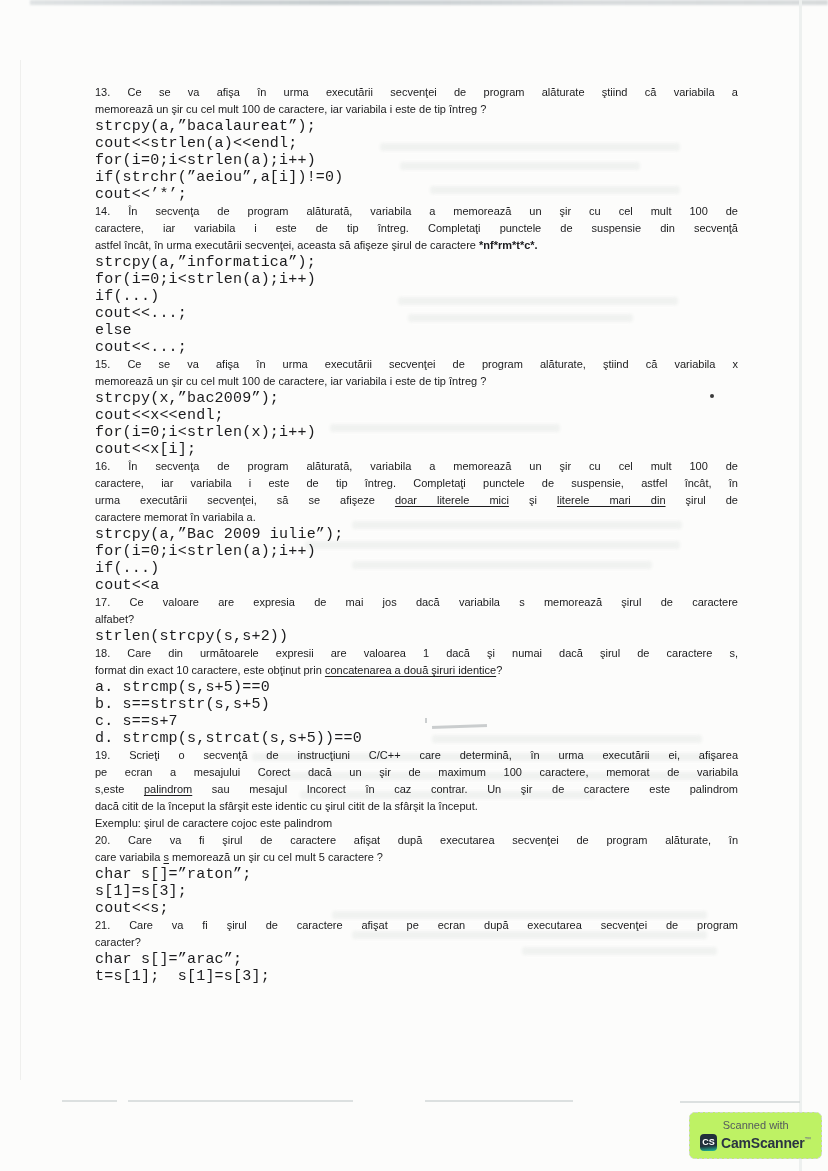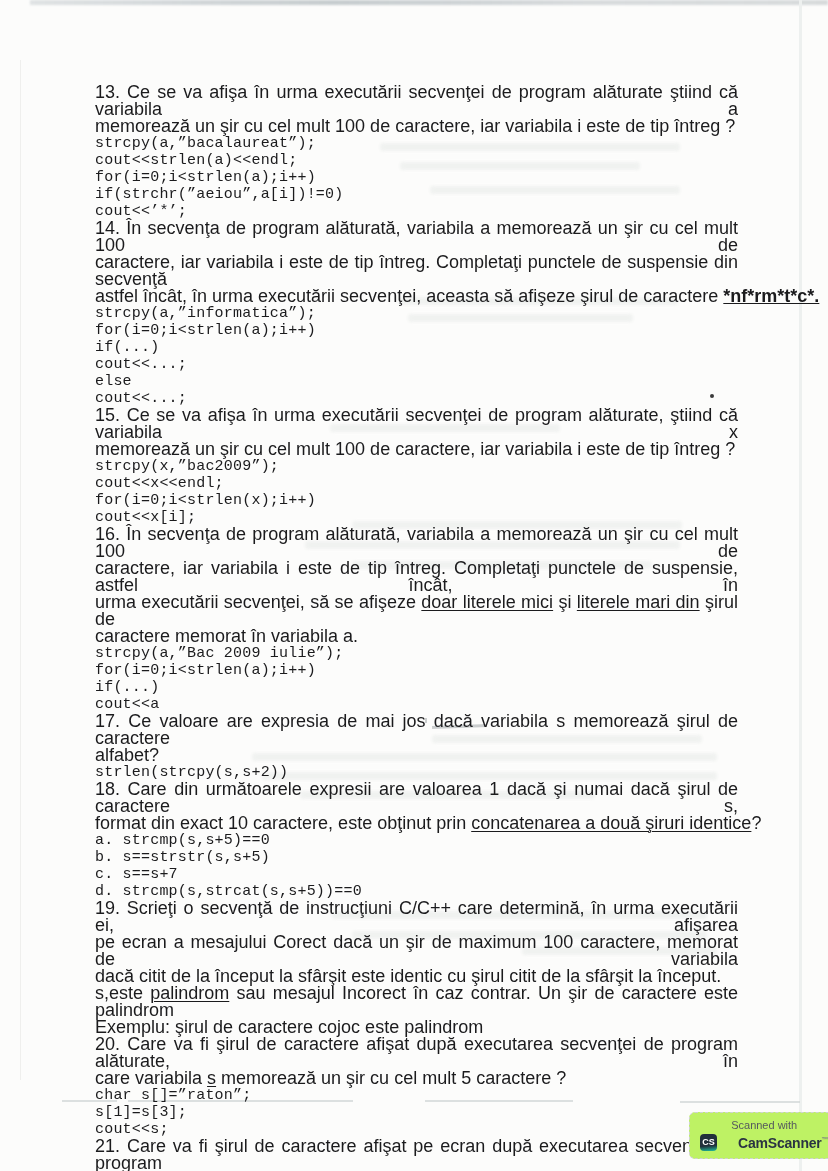--- a/index.html
+++ b/index.html
@@ -22,37 +22,37 @@
   .ghost{position:absolute;height:8px;background:#e7eae8;border-radius:3px;filter:blur(1.5px);opacity:.55;}
   .pen-dash{left:432px;top:725px;width:55px;height:3px;background:#9aa0a3;opacity:.5;transform:rotate(-2deg);filter:blur(.5px);}
   .pen-tick{left:425px;top:718px;width:2px;height:5px;background:#9aa0a3;opacity:.5;}
   .stray-dot{left:710px;top:394px;width:4px;height:4px;background:#3a3a3a;border-radius:50%;}
   
   .content{
     position:absolute;left:95px;top:84px;width:643px;
     color:#1b1b1d;
   }
   .t-line{
-    font-size:18px;line-height:17px;white-space:nowrap;
+    font-size:11px;line-height:17px;white-space:nowrap;
   }
   .t-line.j{white-space:normal;text-align:justify;text-align-last:justify;}
   .c-line{
     font-family:"Liberation Mono","DejaVu Sans Mono",monospace;
     font-size:15px;line-height:17px;white-space:pre;letter-spacing:.2px;
   }
   .u{text-decoration:underline;text-decoration-thickness:1px;text-underline-offset:2px;}
-  .b{font-weight:bold;text-decoration:underline;}
+  .b{font-weight:bold;}
   
   .badge{
     position:absolute;left:689px;top:1112px;
     background:#bef264;border:1px dashed #cfd2d4;border-radius:6px;
     padding:6px 10px 7px 10px;text-align:center;
   }
   .badge .line1{font-size:11px;color:#55595e;margin-bottom:3px;}
-  .badge .row{display:flex;align-items:center;justify-content:center;gap:21px;}
+  .badge .row{display:flex;align-items:center;justify-content:center;gap:4px;}
   .cs-icon{
     width:17px;height:17px;border-radius:4px;
     background:linear-gradient(175deg,#222f3b 68%,#1fbf9c 100%);
     color:#fff;font-weight:bold;font-size:9px;line-height:17px;text-align:center;
     display:inline-block;
   }
   .cs-name{font-size:14px;font-weight:bold;color:#2a3342;letter-spacing:-.2px;}
   .cs-name sup{font-size:7px;color:#7a7f85;}
 </style>
 </head>
@@ -137,22 +137,22 @@
         <div class="t-line j"><span>18. Care din următoarele expresii are valoarea 1 dacă şi numai dacă şirul de caractere s,</span></div>
         <div class="t-line l"><span>format din exact 10 caractere, este obţinut prin </span><span class="u">concatenarea a două şiruri identice</span><span>?</span></div>
         <div class="c-line"><span>a. strcmp(s,s+5)==0</span></div>
         <div class="c-line"><span>b. s==strstr(s,s+5)</span></div>
         <div class="c-line"><span>c. s==s+7</span></div>
         <div class="c-line"><span>d. strcmp(s,strcat(s,s+5))==0</span></div>
       </section>
       <section>
         <div class="t-line j"><span>19. Scrieţi o secvenţă de instrucţiuni C/C++ care determină, în urma executării ei, afişarea</span></div>
         <div class="t-line j"><span>pe ecran a mesajului Corect dacă un şir de maximum 100 caractere, memorat de variabila</span></div>
+        <div class="t-line j"><span>s,este </span><span class="u">palindrom</span><span> sau mesajul Incorect în caz contrar. Un şir de caractere este palindrom</span></div>
         <div class="t-line l"><span>dacă citit de la început la sfârşit este identic cu şirul citit de la sfârşit la început.</span></div>
-        <div class="t-line j"><span>s,este </span><span class="u">palindrom</span><span> sau mesajul Incorect în caz contrar. Un şir de caractere este palindrom</span></div>
         <div class="t-line l"><span>Exemplu: şirul de caractere cojoc este palindrom</span></div>
       </section>
       <section>
         <div class="t-line j"><span>20. Care va fi şirul de caractere afişat după executarea secvenţei de program alăturate, în</span></div>
         <div class="t-line l"><span>care variabila </span><span class="u">s</span><span> memorează un şir cu cel mult 5 caractere ?</span></div>
         <div class="c-line"><span>char s[]=”raton”;</span></div>
         <div class="c-line"><span>s[1]=s[3];</span></div>
         <div class="c-line"><span>cout&lt;&lt;s;</span></div>
       </section>
       <section>

